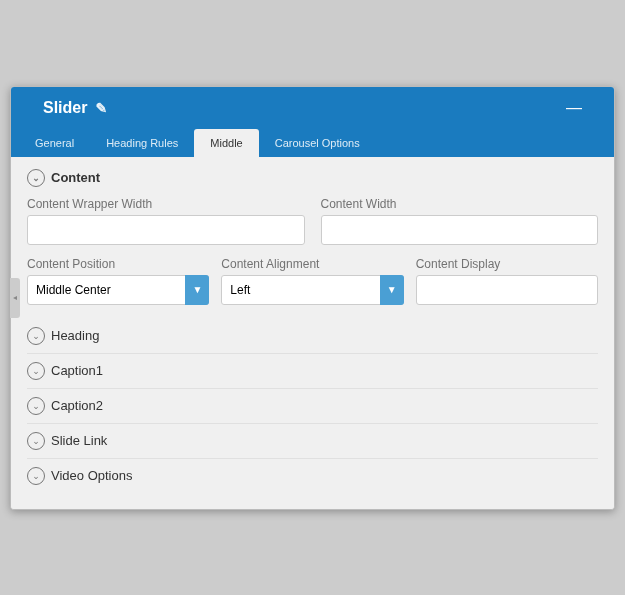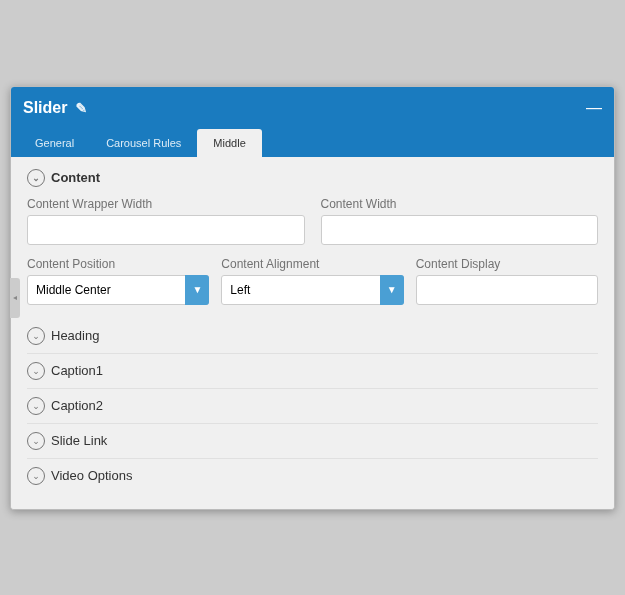--- a/index.html
+++ b/index.html
@@ -17,21 +17,21 @@
       width: 605px;
       background: #f0f0f0;
       border: 1px solid #bbb;
       border-radius: 4px;
       overflow: hidden;
       box-shadow: 0 2px 8px rgba(0,0,0,0.3);
     }
     .title-bar {
       background: #1a7bbf;
       color: white;
-      padding: 12px 12px;
+      padding: 12px 32px;
       display: flex;
       align-items: center;
       justify-content: space-between;
     }
     .title-bar-left {
       display: flex;
       align-items: center;
       gap: 8px;
       font-size: 16px;
       font-weight: bold;
@@ -197,22 +197,23 @@
     <div class="title-bar">
       <div class="title-bar-left">
         <span>Slider</span>
         <span class="pencil-icon">✎</span>
       </div>
       <span class="minimize-btn">—</span>
     </div>
 
     <div class="tabs">
       <div class="tab">General</div>
-      <div class="tab">Carousel Rules</div>
+      <div class="tab">Heading Rules</div>
       <div class="tab active">Middle</div>
+      <div class="tab">Carousel Options</div>
     </div>
 
     <div class="content-area">
 
       <div class="section-header">
         <div class="chevron-circle">⌄</div>
         <span>Content</span>
       </div>
 
       <div class="form-row">

